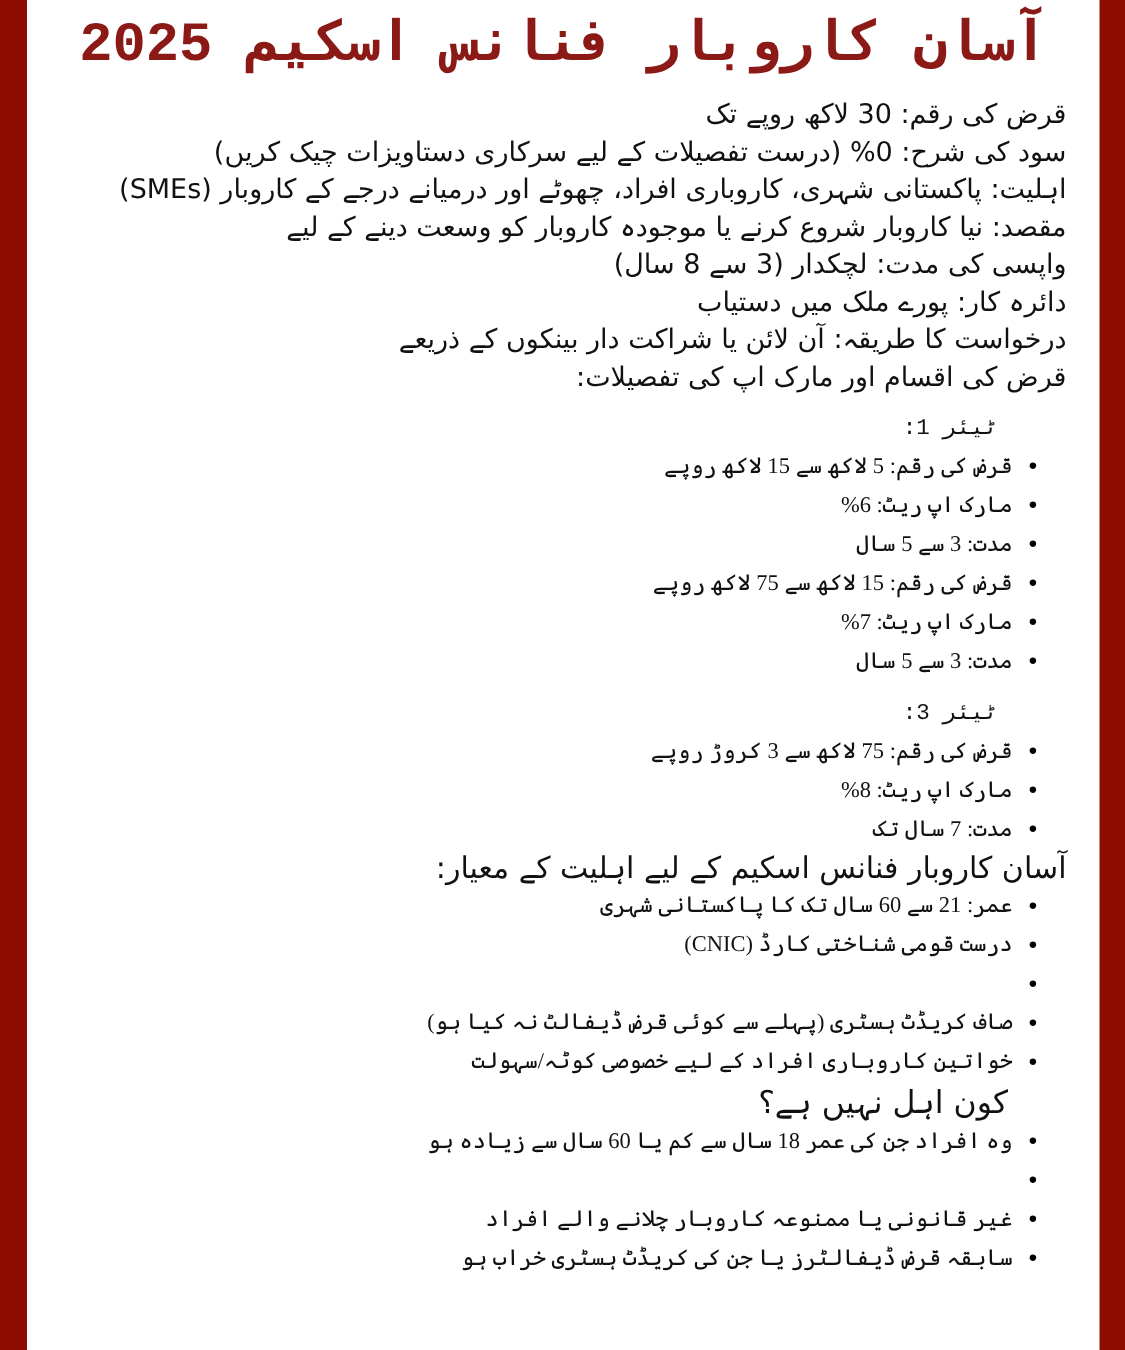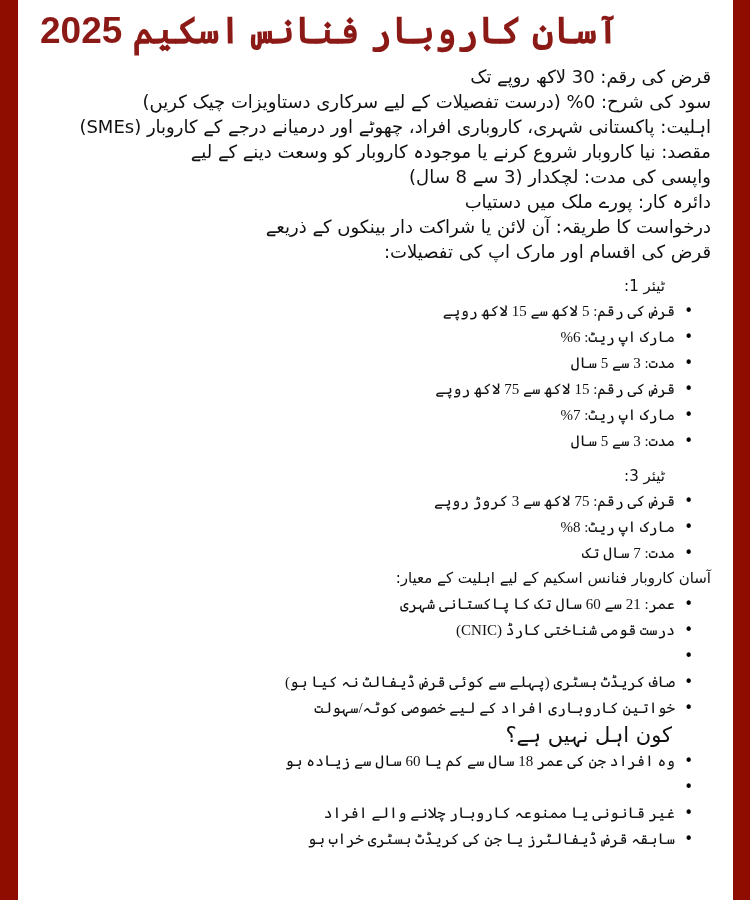--- a/index.html
+++ b/index.html
@@ -19,43 +19,44 @@
   .side-bar.right { right: 0; width: 17px; }
   .content {
     position: absolute;
     top: 0; left: 18px; right: 17px; bottom: 0;
     padding: 6px 22px 0 22px;
     direction: rtl;
     text-align: right;
   }
   h1.doc-title {
     margin: 2px 0 10px 0;
-    text-align: left;
-    font-family: Liberation Sans, sans-serif;
+    text-align: center;
+    font-family: Liberation Mono, monospace;
     font-weight: bold;
     font-size: 37px;
     line-height: 46px;
     color: #8B1A17;
   }
   .para {
     margin: 0;
     font-size: 18px;
     line-height: 25px;
     white-space: nowrap;
   }
   .section-heading {
     margin: 0;
-    font-size: 15px;
+    font-size: 20px;
     line-height: 25px;
     font-weight: normal;
   }
   .tier-label {
     margin: 10px 46px 0 0;
     font-size: 15px;
     line-height: 24px;
+    font-family: Liberation Mono, monospace;
   }
   .inelig-heading {
     margin: 2px 39px 0 0;
     font-size: 21px;
     line-height: 25px;
   }
   .li {
     display: flex;
     flex-direction: row;        
     align-items: center;

